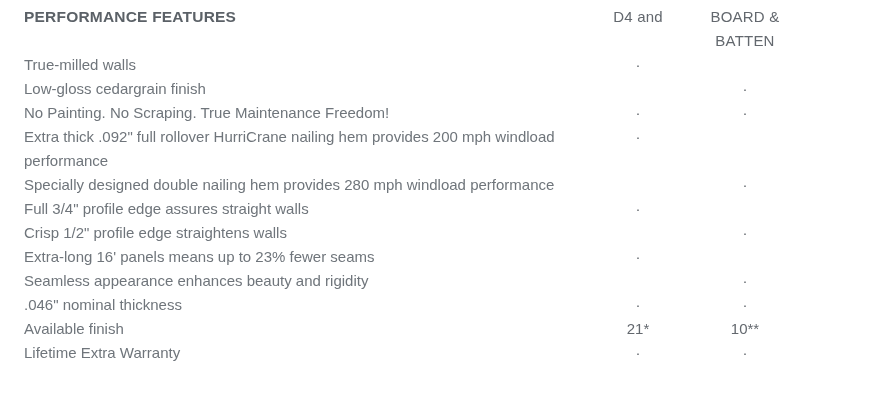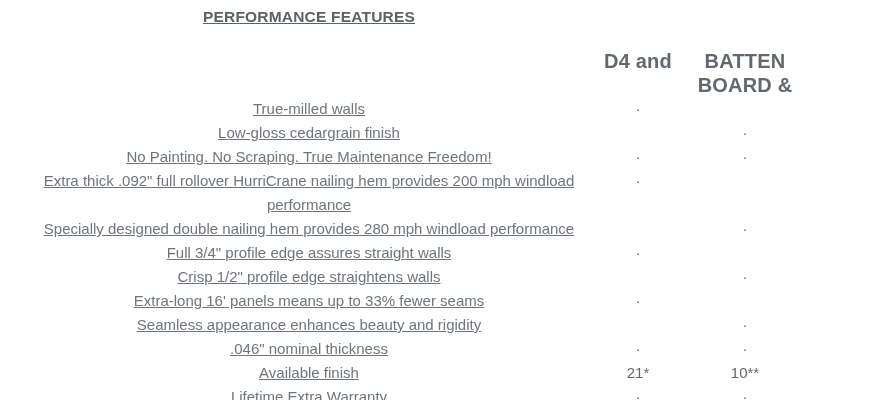--- a/index.html
+++ b/index.html
@@ -26,49 +26,47 @@
     align-items: start;
   }
   .title {
     font-weight: bold;
     font-size: 15.5px;
     color: #5b6167;
     letter-spacing: 0.2px;
   }
   .col-header {
     text-align: center;
-    font-weight: bold;
-    font-size: 20px;
+    font-weight: normal;
+    font-size: 15px;
     color: #5b6167;
     letter-spacing: 0.2px;
-    margin-top: 44px;
   }
   .cell.feature {
-    text-align: center;
+    text-align: left;
     padding-right: 8px;
-    text-decoration: underline;
   }
   .cell.val {
     text-align: center;
     color: #63686e;
   }
 </style>
 </head>
 <body>
 
 <div class="page">
 
   <div class="header-row">
     <div class="cell feature title">PERFORMANCE FEATURES</div>
     <div class="cell val col-header">
       <div>D4 and</div>
     </div>
     <div class="cell val col-header">
+      <div>BOARD &amp;</div>
       <div>BATTEN</div>
-      <div>BOARD &amp;</div>
     </div>
   </div>
 
   <div id="table-body">
       <div class="row">
         <div class="cell feature">True-milled walls</div>
         <div class="cell val">·</div>
         <div class="cell val"></div>
       </div>
       <div class="row">
@@ -95,21 +93,21 @@
         <div class="cell feature">Full 3/4" profile edge assures straight walls</div>
         <div class="cell val">·</div>
         <div class="cell val"></div>
       </div>
       <div class="row">
         <div class="cell feature">Crisp 1/2" profile edge straightens walls</div>
         <div class="cell val"></div>
         <div class="cell val">·</div>
       </div>
       <div class="row">
-        <div class="cell feature">Extra-long 16' panels means up to 33% fewer seams</div>
+        <div class="cell feature">Extra-long 16' panels means up to 23% fewer seams</div>
         <div class="cell val">·</div>
         <div class="cell val"></div>
       </div>
       <div class="row">
         <div class="cell feature">Seamless appearance enhances beauty and rigidity</div>
         <div class="cell val"></div>
         <div class="cell val">·</div>
       </div>
       <div class="row">
         <div class="cell feature">.046" nominal thickness</div>

